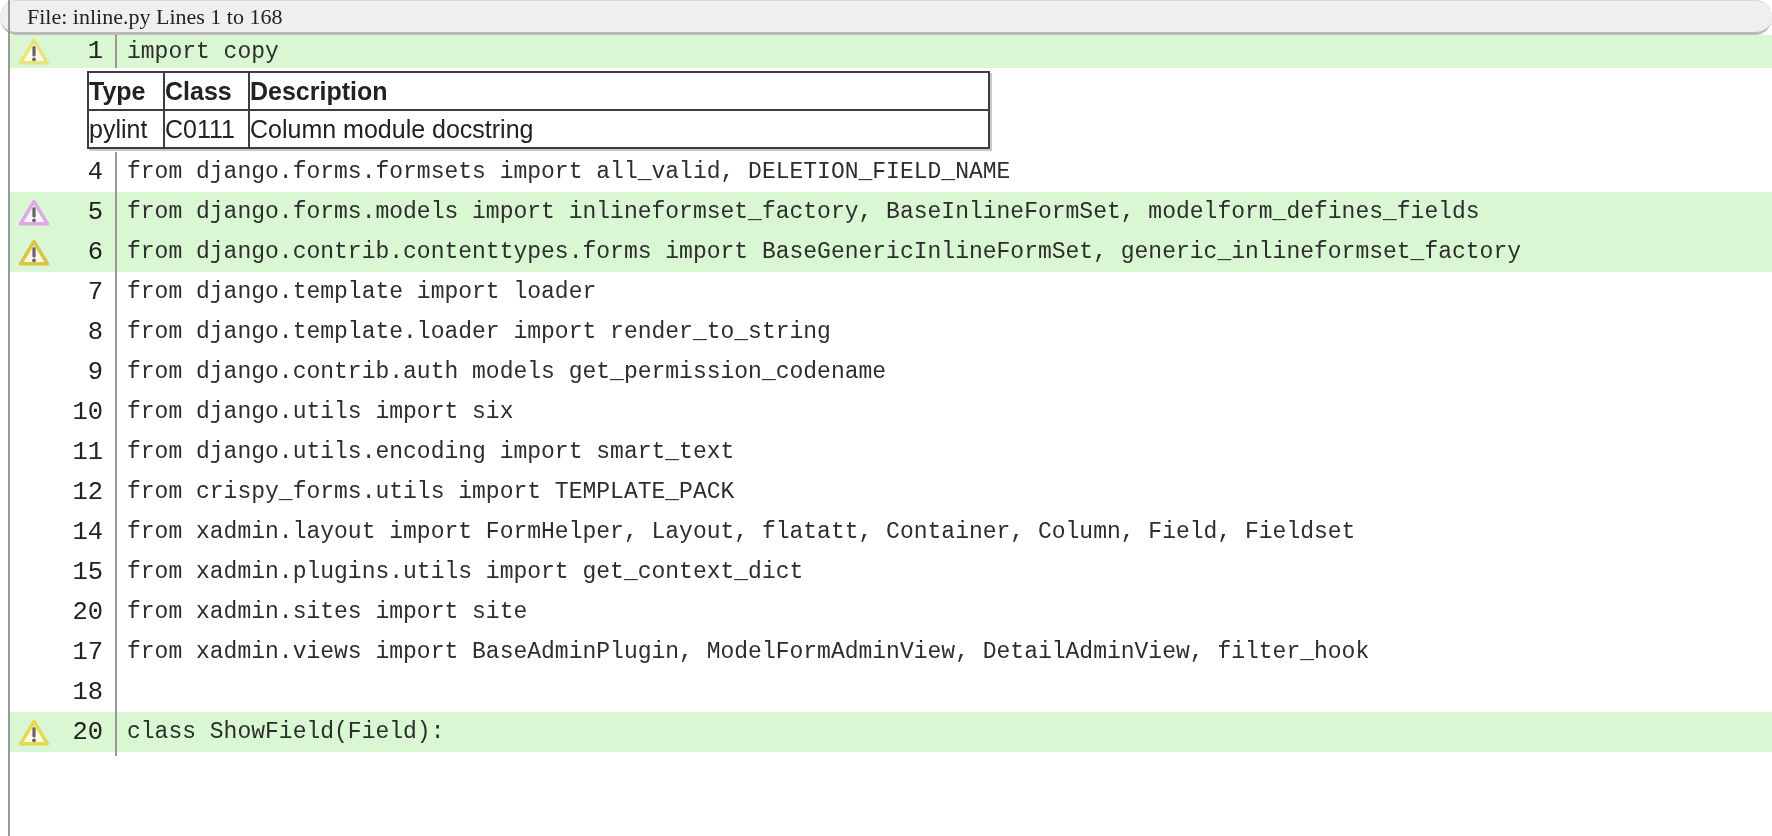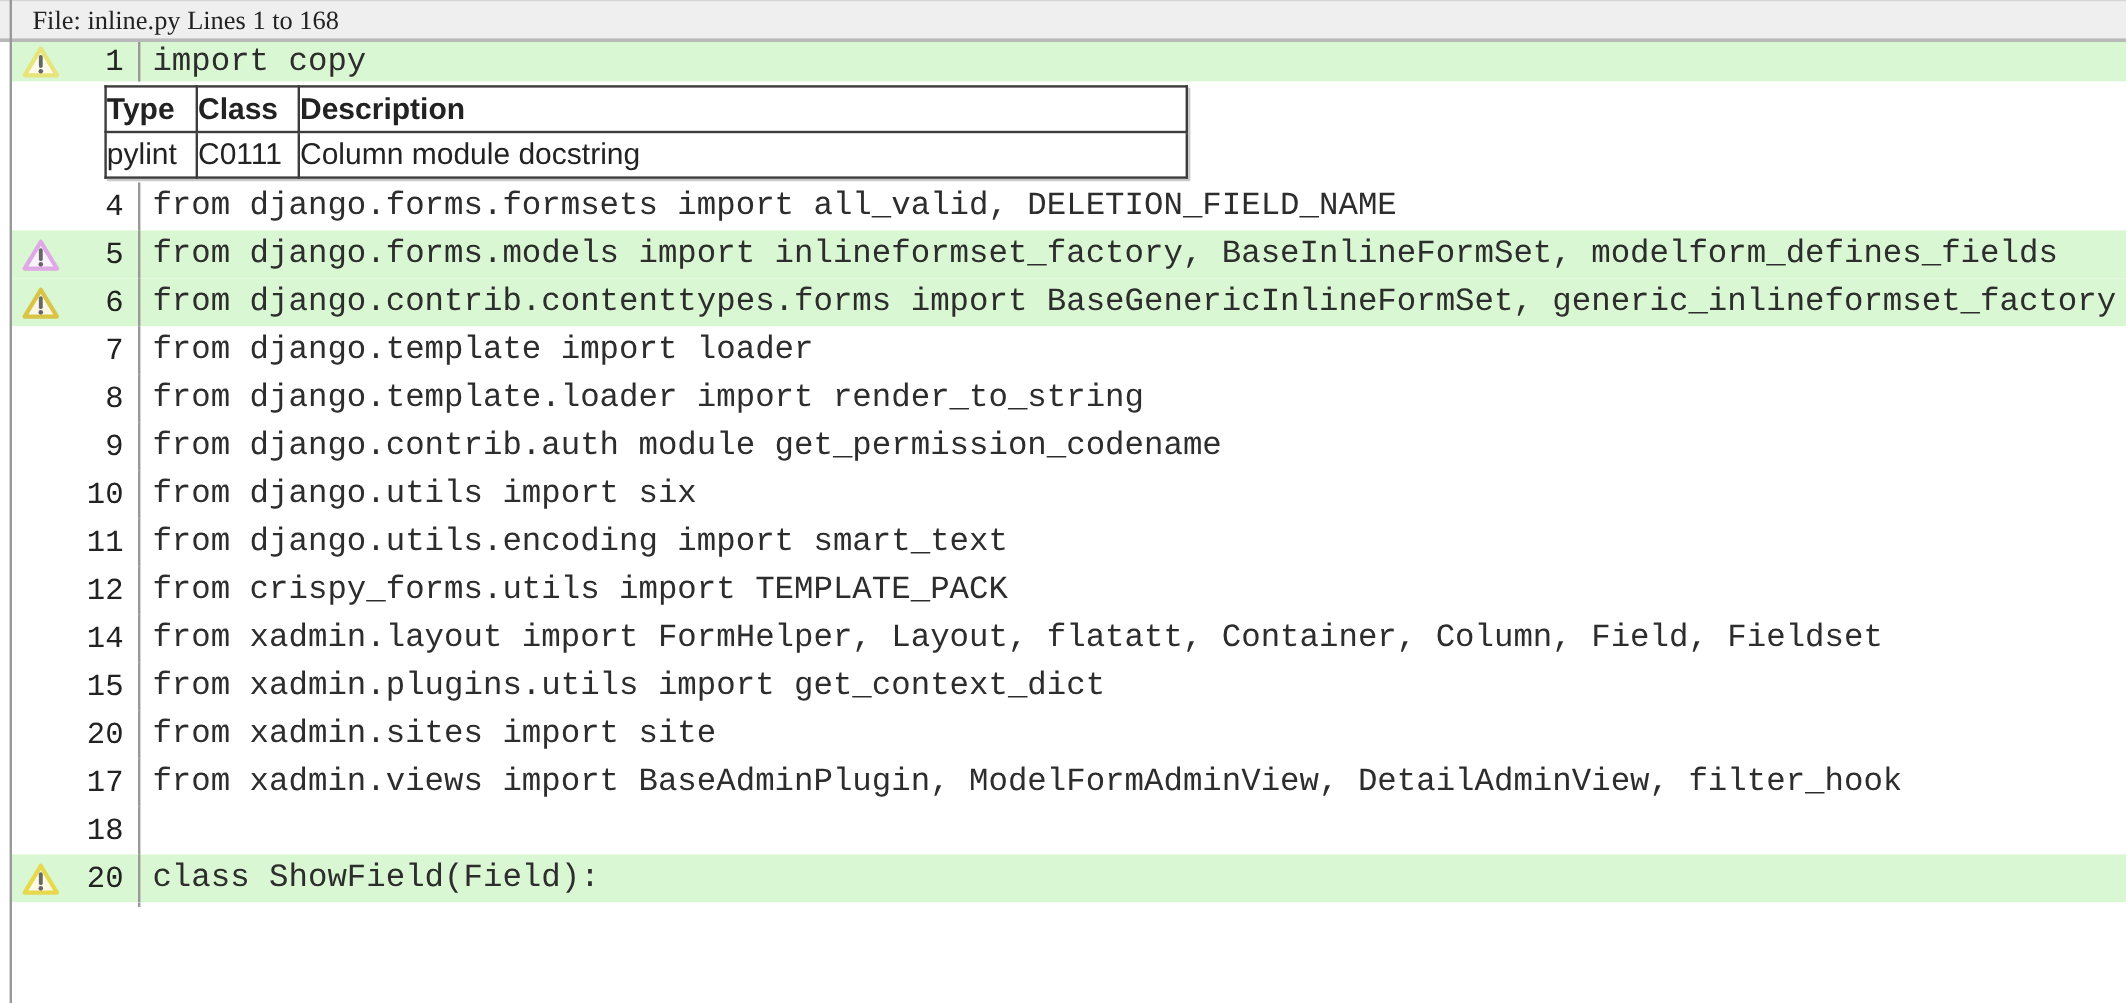--- a/index.html
+++ b/index.html
@@ -17,21 +17,21 @@
 
   .left-edge{
     position:absolute;left:8px;top:0;width:2px;height:836px;
     background:var(--column-border);z-index:6;
   }
 
   .file-header{
     height:35px;width:1772px;background:var(--header-bg);
     border-top:1px solid #d5d5d5;
     border-bottom:3px solid var(--header-border);
-    display:flex;align-items:center;
+    display:flex;align-items:center;border-radius:17px;
   }
   .file-header .title{
     padding-left:27px;
     font-family:"Liberation Serif",serif;
     font-size:22px;color:#222222;
     white-space:pre;
   }
 
   .rows{width:1772px;}
 
@@ -54,21 +54,21 @@
     display:flex;align-items:center;justify-content:flex-end;
     padding-right:12px;
     font-family:"Liberation Mono",monospace;
     font-size:25.5px;color:#222222;
   }
   .cell-code{
     flex:1 1 auto;height:100%;
     display:flex;align-items:center;
     padding-left:10px;
     font-family:"Liberation Mono",monospace;
-    font-size:27px;color:var(--code-text);
+    font-size:23px;color:var(--code-text);
     white-space:pre;overflow:hidden;
   }
 
   .vio-row{
     height:84px;margin-left:10px;width:1762px;background:#ffffff;
     display:flex;align-items:center;
   }
   .vio-table{
     margin-left:77px;
     border-collapse:collapse;
@@ -168,21 +168,21 @@
     <span class="cell-code">from django.template import loader</span>
   </div>
     <div class="row">
     <span class="cell-icon"></span>
     <span class="cell-num">8</span>
     <span class="cell-code">from django.template.loader import render_to_string</span>
   </div>
     <div class="row">
     <span class="cell-icon"></span>
     <span class="cell-num">9</span>
-    <span class="cell-code">from django.contrib.auth module get_permission_codename</span>
+    <span class="cell-code">from django.contrib.auth models get_permission_codename</span>
   </div>
     <div class="row">
     <span class="cell-icon"></span>
     <span class="cell-num">10</span>
     <span class="cell-code">from django.utils import six</span>
   </div>
     <div class="row">
     <span class="cell-icon"></span>
     <span class="cell-num">11</span>
     <span class="cell-code">from django.utils.encoding import smart_text</span>

